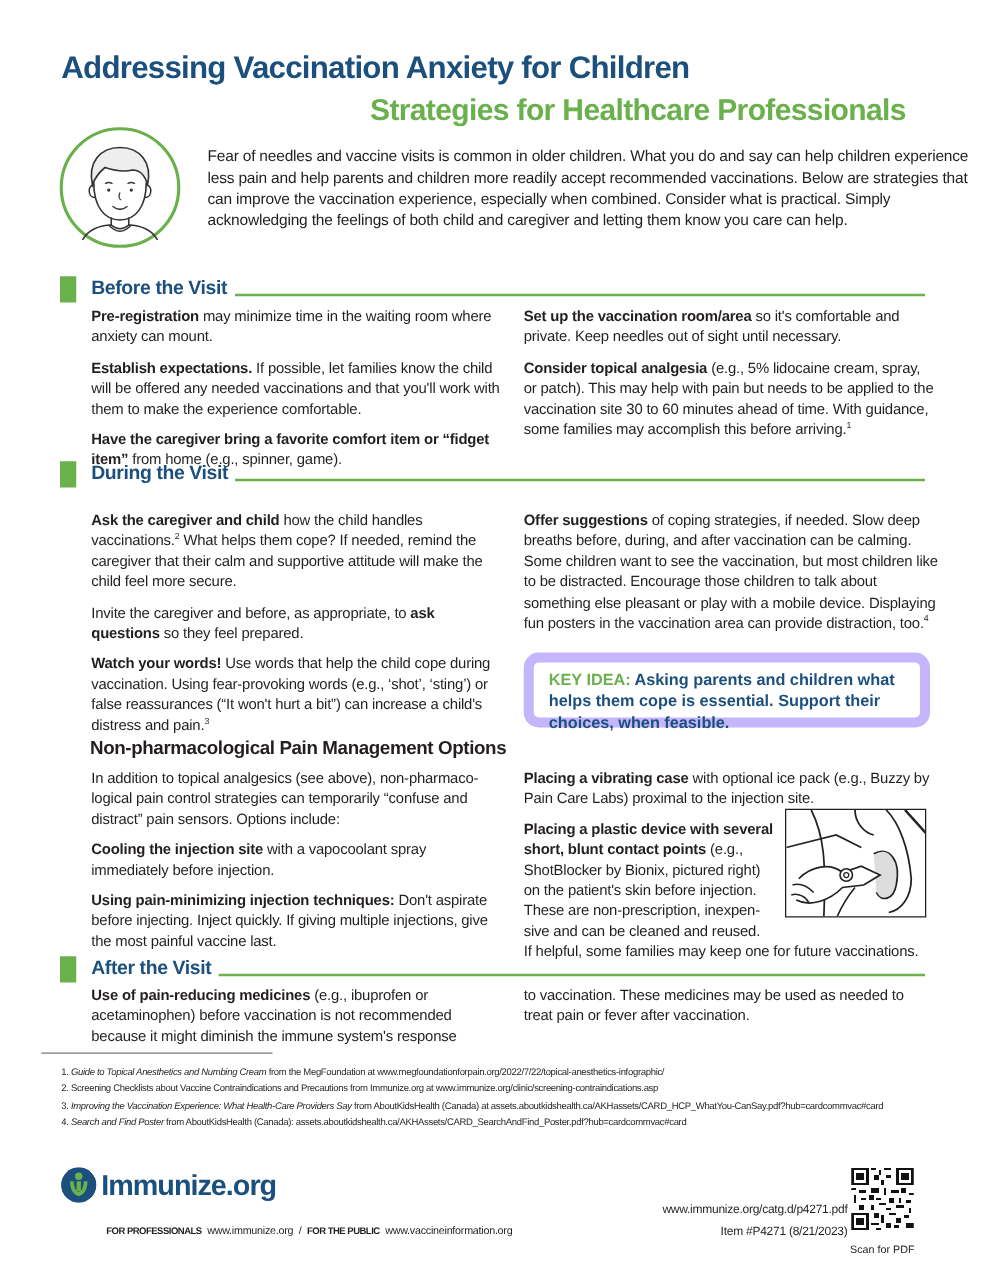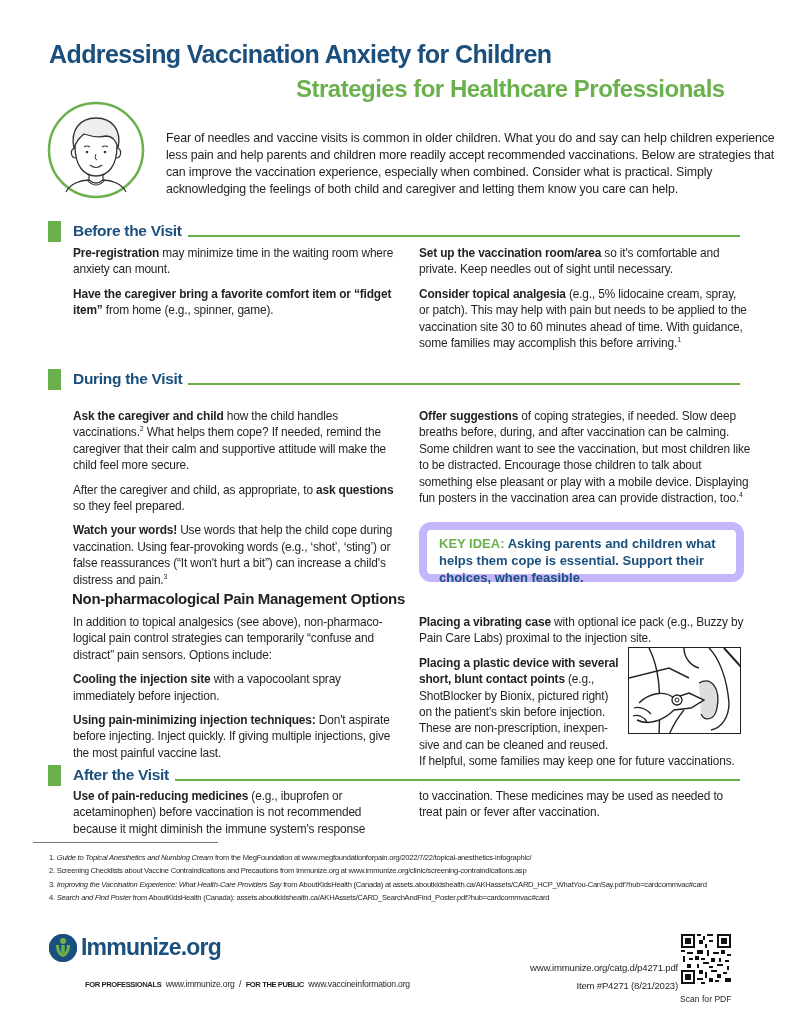--- a/index.html
+++ b/index.html
@@ -2,21 +2,21 @@
 <html><head>
 <meta charset="utf-8">
 <style>
   * { box-sizing: border-box; margin: 0; padding: 0; }
   html, body { width: 791px; height: 1024px; background: #ffffff; overflow: hidden; }
   body { position: relative; font-family: "Liberation Sans", "DejaVu Sans", sans-serif; color: #231f20; }
   .abs { position: absolute; }
   .title1 { left: 49px; top: 40px; font-size: 25px; font-weight: bold; color: #1b4f7d; letter-spacing: -0.6px; white-space: nowrap; }
   .title2 { left: 296px; top: 75px; font-size: 24px; font-weight: bold; color: #6ab04c; letter-spacing: -0.5px; white-space: nowrap; }
   .avatar { left: 46px; top: 100px; width: 100px; width: 100px; height: 100px; }
-  .intro { left: 166px; top: 117px; width: 610px; font-size: 12.4px; line-height: 17px; color: #231f20; letter-spacing: -0.15px; margin-top: 13px; }
+  .intro { left: 166px; top: 117px; width: 610px; font-size: 12.4px; line-height: 17px; color: #231f20; letter-spacing: -0.15px; }
 
   .sec-head { position: absolute; left: 48px; height: 22px; width: 692px; display: flex; align-items: center; }
   .sec-bar { width: 13px; height: 21px; background: #6ab04c; margin-right: 12px; flex: none; }
   .sec-title { font-size: 15.5px; font-weight: bold; color: #1b4f7d; white-space: nowrap; letter-spacing: -0.3px; text-align: center; }
   .sec-line { flex: 1; height: 1.5px; background: #6ab04c; margin-left: 6px; margin-top: 10px; }
 
   .col { position: absolute; font-size: 11.9px; line-height: 16.4px; color: #231f20; letter-spacing: -0.15px; }
   .col p { margin-bottom: 8px; }
   .col b { font-weight: bold; }
   sup { font-size: 7px; vertical-align: super; line-height: 0; }
@@ -25,21 +25,21 @@
   .keyidea .lbl { color: #6ab04c; }
 
   .subhead { left: 72px; top: 590px; font-size: 15px; font-weight: bold; color: #231f20; white-space: nowrap; letter-spacing: -0.3px; }
 
   .device-img { left: 628px; top: 647px; width: 113px; height: 87px; border: 1.5px solid #231f20; background: #fff; overflow: hidden; }
 
   .fn-rule { left: 33px; top: 842px; width: 185px; height: 1px; background: #777; }
   .footnotes { left: 49px; top: 852px; width: 720px; font-size: 7.6px; line-height: 11.3px; color: #231f20; letter-spacing: -0.25px; }
   .footnotes .fn { margin-bottom: 2px; }
 
-  .logo { left: 49px; top: 934px; display: flex; }
+  .logo { left: 49px; top: 934px; display: flex; align-items: center; }
   .logo-mark { width: 28px; height: 28px; border-radius: 50%; background: #1b4f7d; position: relative; margin-right: 4px; }
   .logo-text { font-size: 23px; font-weight: bold; color: #1b4f7d; letter-spacing: -0.8px; }
   .footer-links { left: 85px; top: 979px; font-size: 8.6px; color: #231f20; white-space: nowrap; letter-spacing: -0.2px; }
   .footer-links .cap { font-weight: bold; font-size: 7.6px; letter-spacing: -0.4px; }
   .url-right { right: 113px; top: 962px; font-size: 9.6px; text-align: right; white-space: nowrap; letter-spacing: -0.2px; }
   .item-right { right: 113px; top: 980px; font-size: 9.6px; text-align: right; white-space: nowrap; letter-spacing: -0.2px; }
   .qr { left: 681px; top: 934px; width: 50px; height: 50px; }
   .qr-caption { left: 680px; top: 994px; font-size: 8.6px; white-space: nowrap; }
 </style>
 </head>
@@ -77,37 +77,38 @@
 <div class="abs intro">Fear of needles and vaccine visits is common in older children. What you do and say can help children experience less pain and help parents and children more readily accept recommended vaccinations. Below are strategies that can improve the vaccination experience, especially when combined. Consider what is practical. Simply acknowledging the feelings of both child and caregiver and letting them know you care can help.</div>
 
 <div class="sec-head" style="top:220px;">
   <div class="sec-bar"></div>
   <div class="sec-title">Before the Visit</div>
   <div class="sec-line"></div>
 </div>
 
 <div class="col" style="left:73px; top:245px; width:330px;">
   <p><b>Pre-registration</b><span> may minimize time in the waiting room where anxiety can mount.</span></p>
+  <p><b>Establish expectations.</b><span> If possible, let families know the child will be offered any needed vaccinations and that you'll work with them to make the experience comfortable.</span></p>
   <p><b>Have the caregiver bring a favorite comfort item or “fidget item”</b><span> from home (e.g., spinner, game).</span></p>
 </div>
 
 <div class="col" style="left:419px; top:245px; width:330px;">
   <p><b>Set up the vaccination room/area</b><span> so it's comfortable and private. Keep needles out of sight until necessary.</span></p>
   <p><b>Consider topical analgesia</b><span> (e.g., 5% lidocaine cream, spray, or patch). This may help with pain but needs to be applied to the vaccination site 30 to 60 minutes ahead of time. With guidance, some families may accomplish this before arriving.</span><sup>1</sup></p>
 </div>
 
 <div class="sec-head" style="top:368px;">
   <div class="sec-bar"></div>
   <div class="sec-title">During the Visit</div>
   <div class="sec-line"></div>
 </div>
 
 <div class="col" style="left:73px; top:408px; width:330px;">
   <p><b>Ask the caregiver and child</b><span> how the child handles vaccinations.</span><sup>2</sup><span> What helps them cope? If needed, remind the caregiver that their calm and supportive attitude will make the child feel more secure.</span></p>
-  <p><span>After the caregiver and child, as appropriate, to </span><b>ask questions</b><span> so they feel prepared.</span></p>
+  <p><span>Invite the caregiver and before, as appropriate, to </span><b>ask questions</b><span> so they feel prepared.</span></p>
   <p><b>Watch your words!</b><span> Use words that help the child cope during vaccination. Using fear-provoking words (e.g., ‘shot’, ‘sting’) or false reassurances (“It won't hurt a bit”) can increase a child's distress and pain.</span><sup>3</sup></p>
 </div>
 
 <div class="col" style="left:419px; top:408px; width:335px;">
   <p><b>Offer suggestions</b><span> of coping strategies, if needed. Slow deep breaths before, during, and after vaccination can be calming. Some children want to see the vaccination, but most children like to be distracted. Encourage those children to talk about something else pleasant or play with a mobile device. Displaying fun posters in the vaccination area can provide distraction, too.</span><sup>4</sup></p>
 </div>
 
 <div class="abs keyidea">
   <span class="lbl">KEY IDEA:</span><span> Asking parents and children what helps them cope is essential. Support their choices, when feasible.</span>
 </div>

